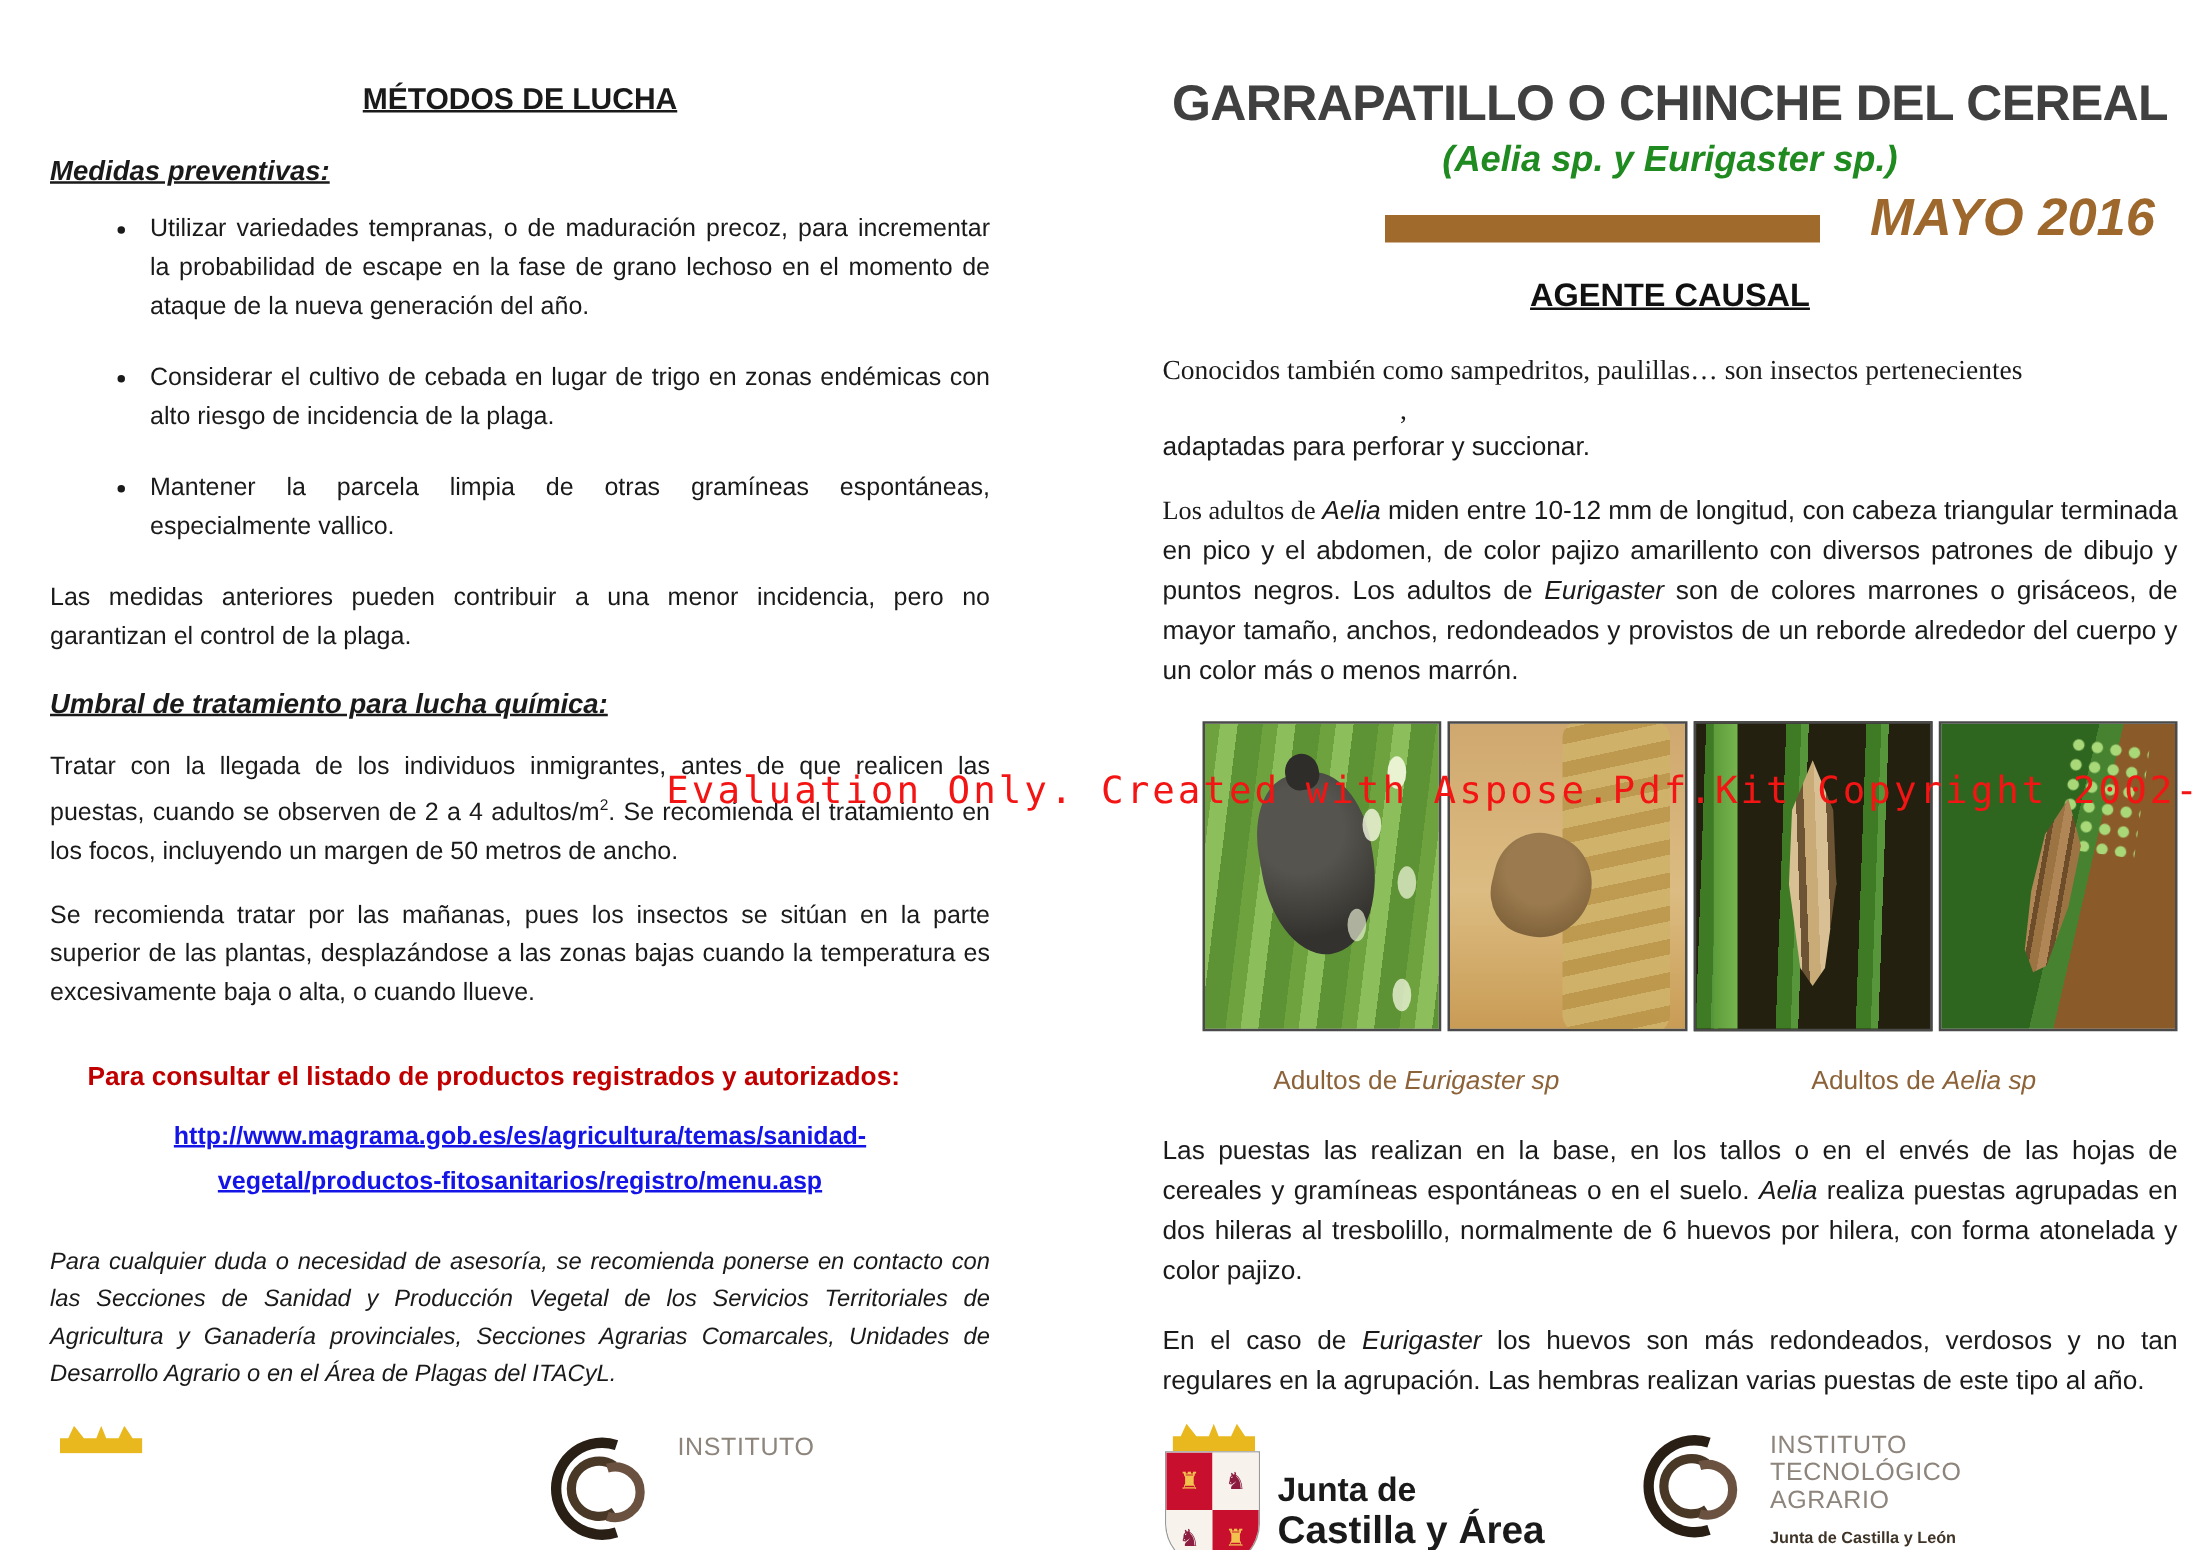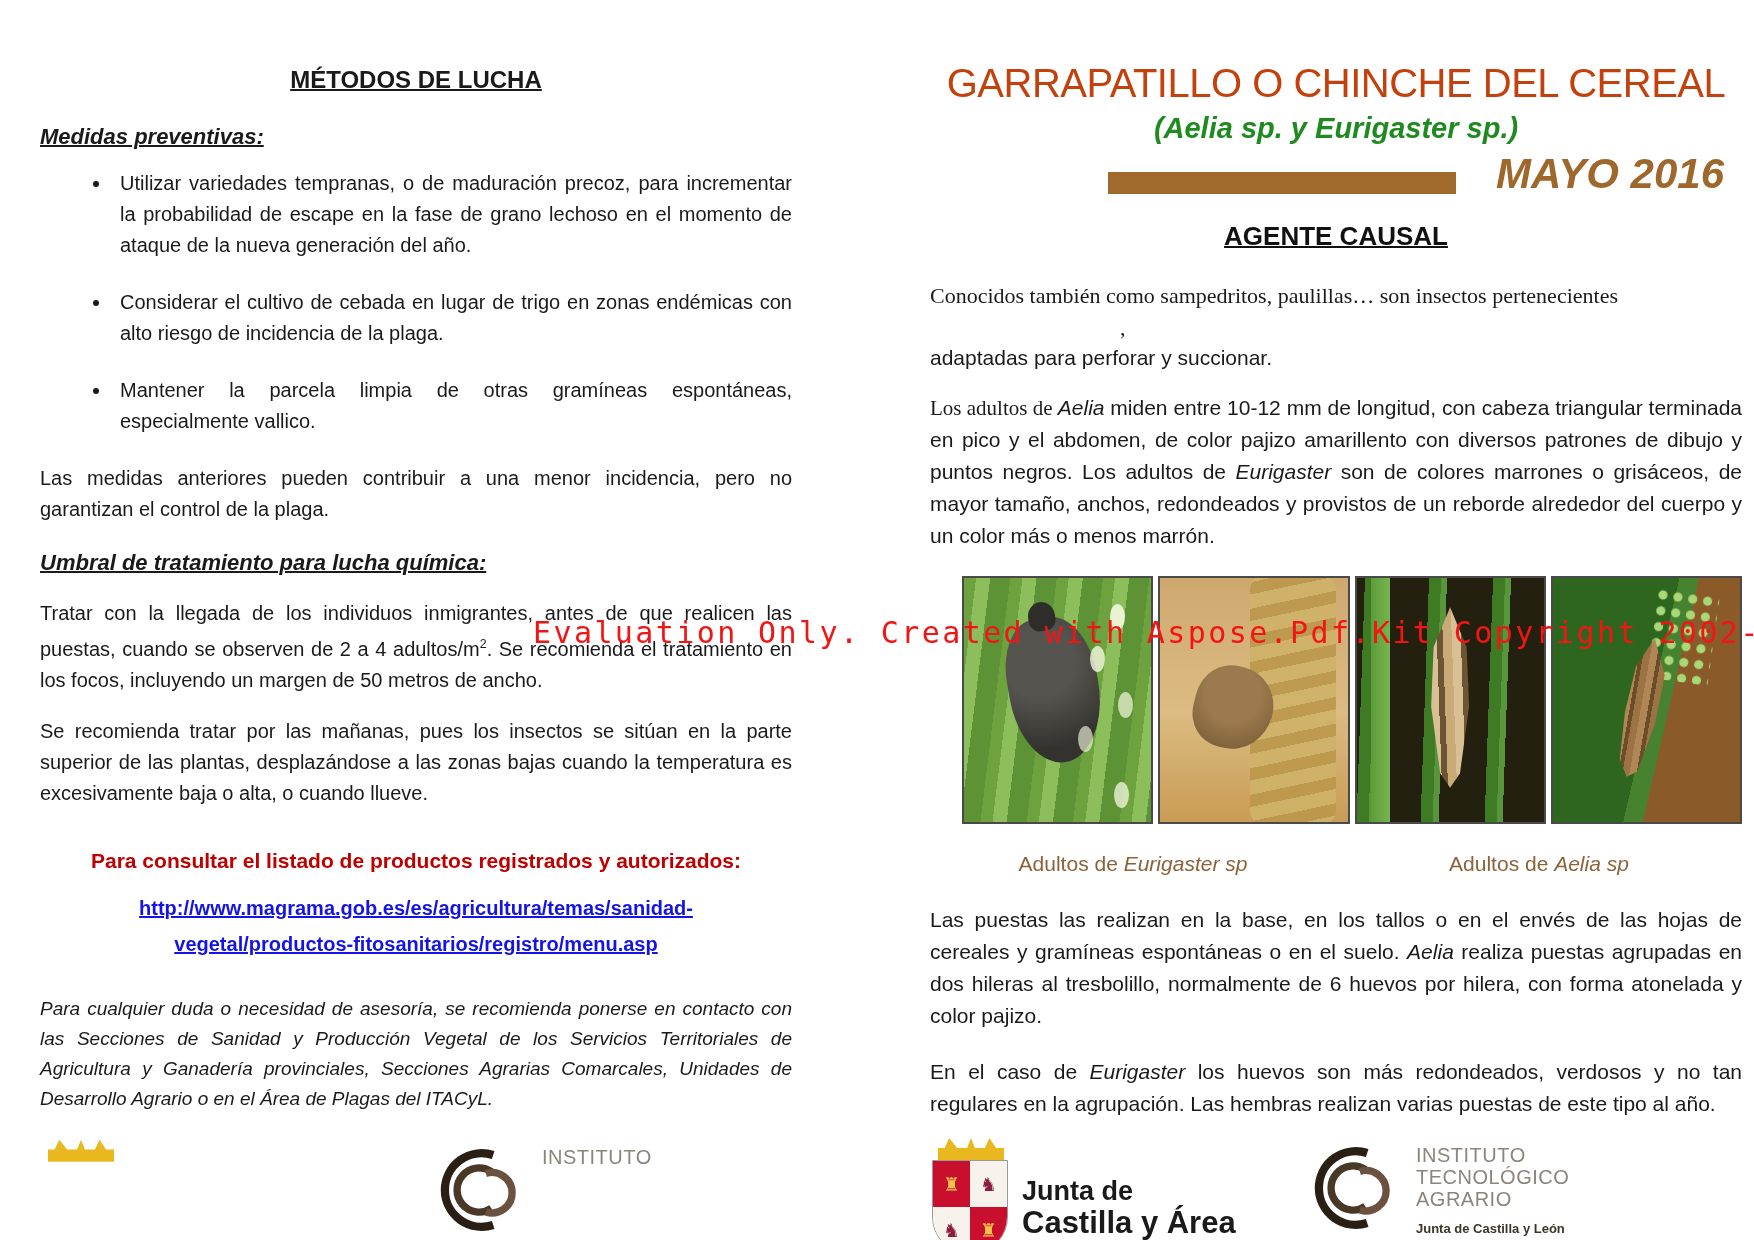--- a/index.html
+++ b/index.html
@@ -24,34 +24,34 @@
   }
   .sec-h{
     font-weight:bold;font-style:italic;font-size:22px;
     text-decoration:underline;text-decoration-thickness:2px;
     margin:22px 0 12px;
   }
   ul.bullets{margin:16px 0 0;padding-left:72px;}
   ul.bullets li{margin-bottom:26px;padding-left:8px;text-align:justify;}
   .para{margin:20px 0;}
   .consult{
-    text-align:center;font-weight:bold;color:#c00000;font-size:21px;
+    text-align:left;font-weight:bold;color:#c00000;font-size:21px;
     margin:36px 30px 14px;
   }
   .link-block{text-align:center;margin:4px 0 0;text-decoration:underline;}
   .link-line{
     display:inline-block;color:#1414e6;font-weight:bold;font-size:20px;
     text-decoration:underline;line-height:36px;cursor:pointer;
   }
   .advice{
     font-style:italic;font-size:19px;line-height:30px;margin-top:32px;text-align:justify;
   }
   
   .pr-title{
-    text-align:center;color:#c2410c;font-weight:normal;font-size:40px;
+    text-align:center;color:#404040;font-weight:bold;font-size:40px;
     letter-spacing:-0.5px;margin:2px 0 6px;line-height:46px;
   }
   .pr-subtitle{
     text-align:center;color:#1f8a1f;font-weight:bold;font-style:italic;
     font-size:29px;margin:0 0 18px;
   }
   .date-row{position:relative;height:40px;margin:10px 0 6px;}
   .date-bar{
     position:absolute;left:178px;top:10px;width:348px;height:22px;background:#a06a2c;
   }

